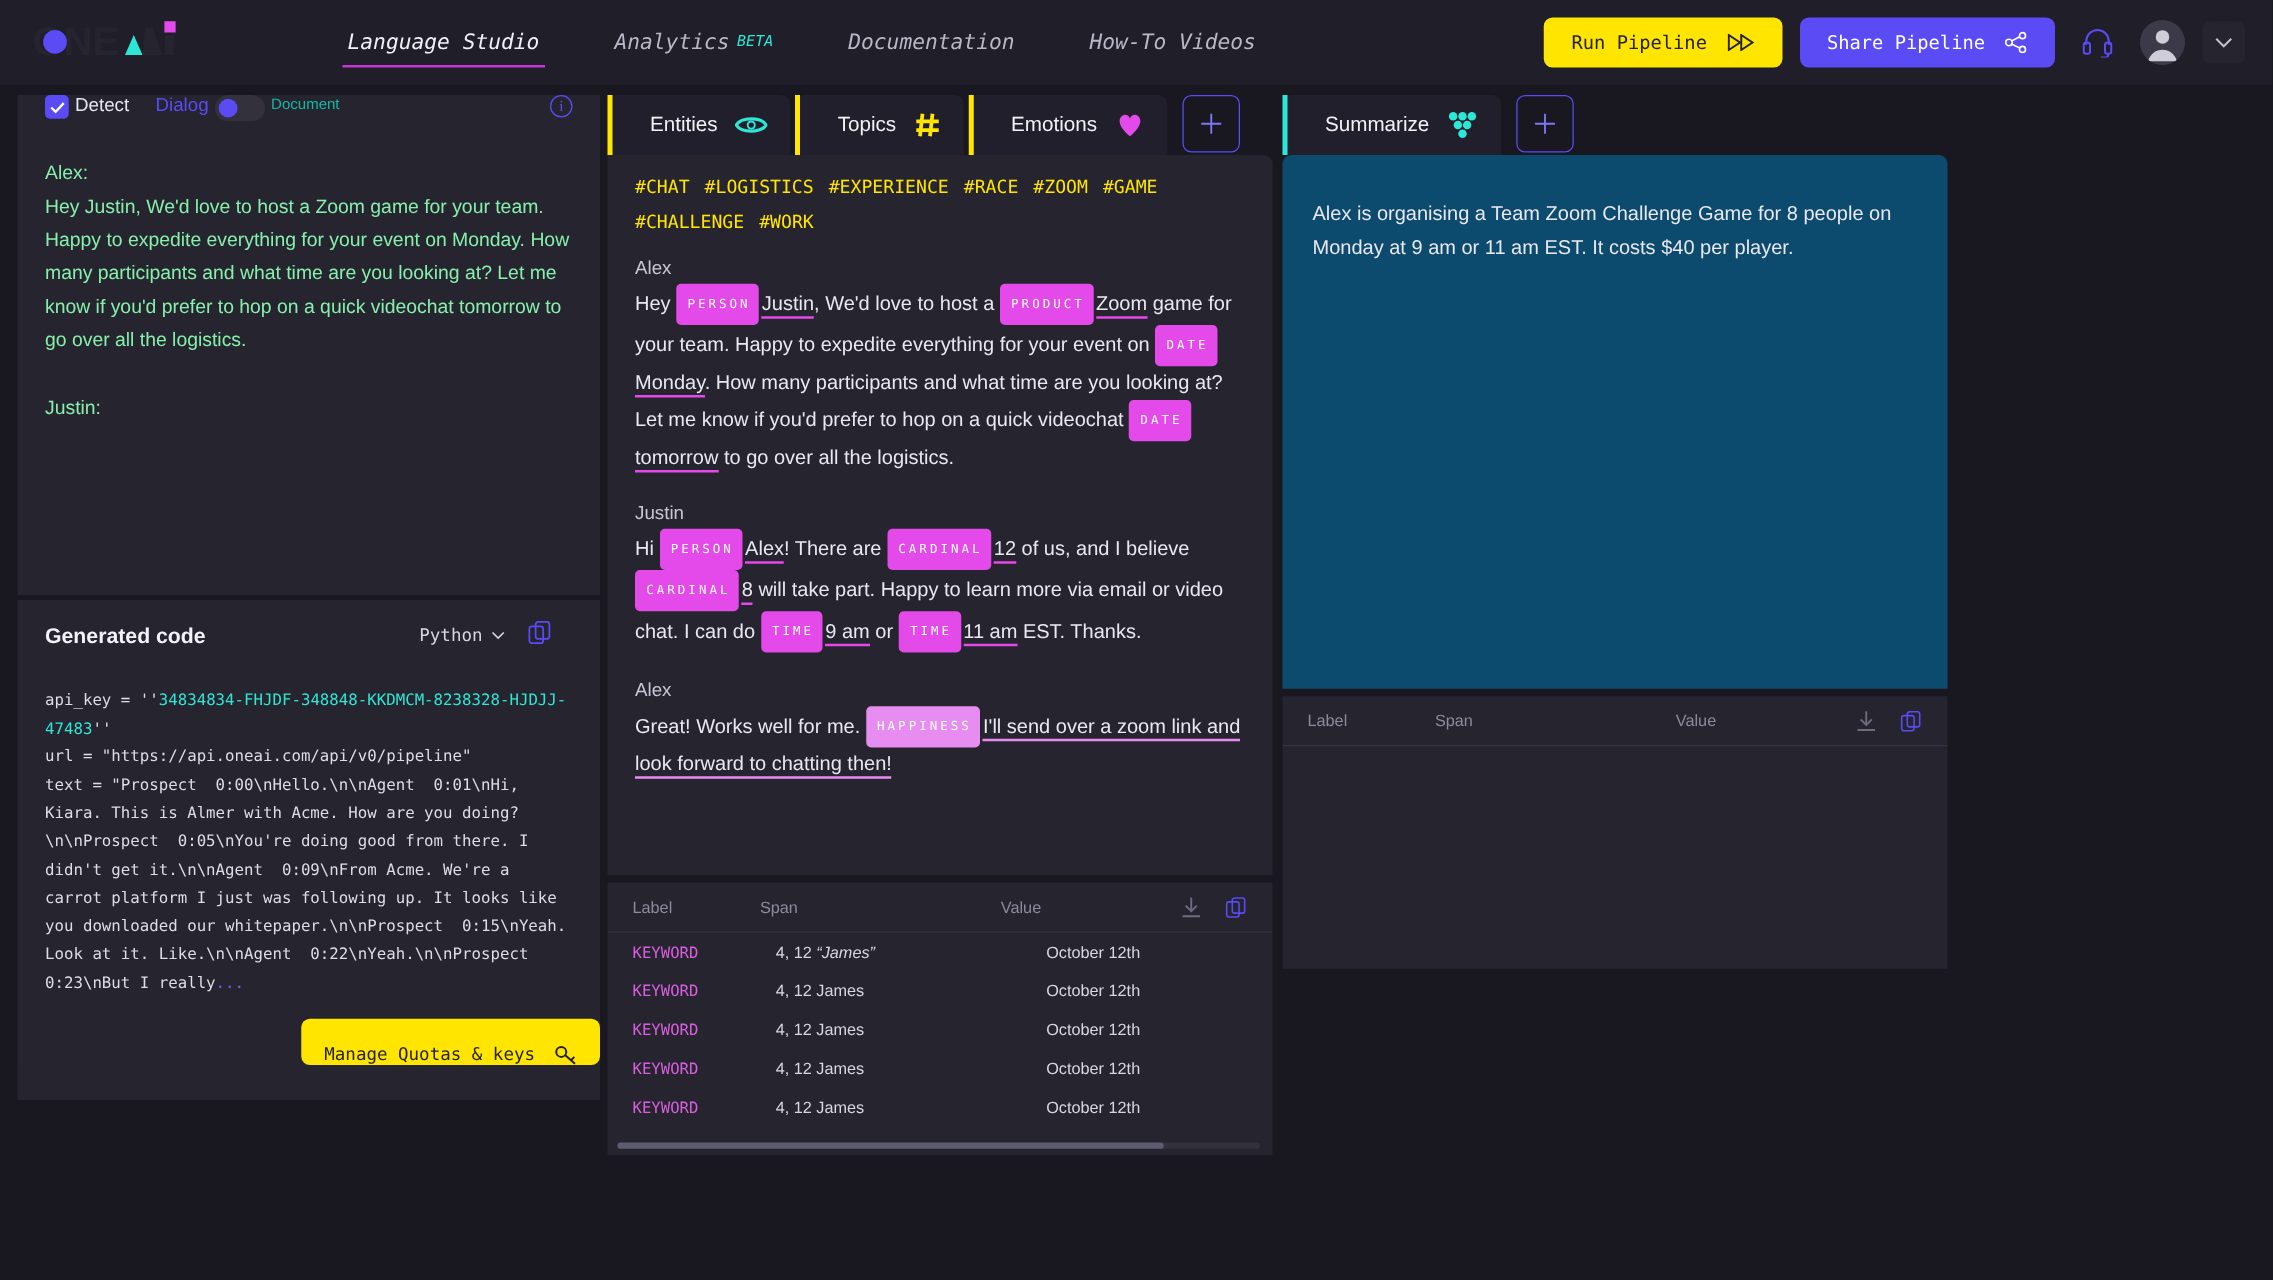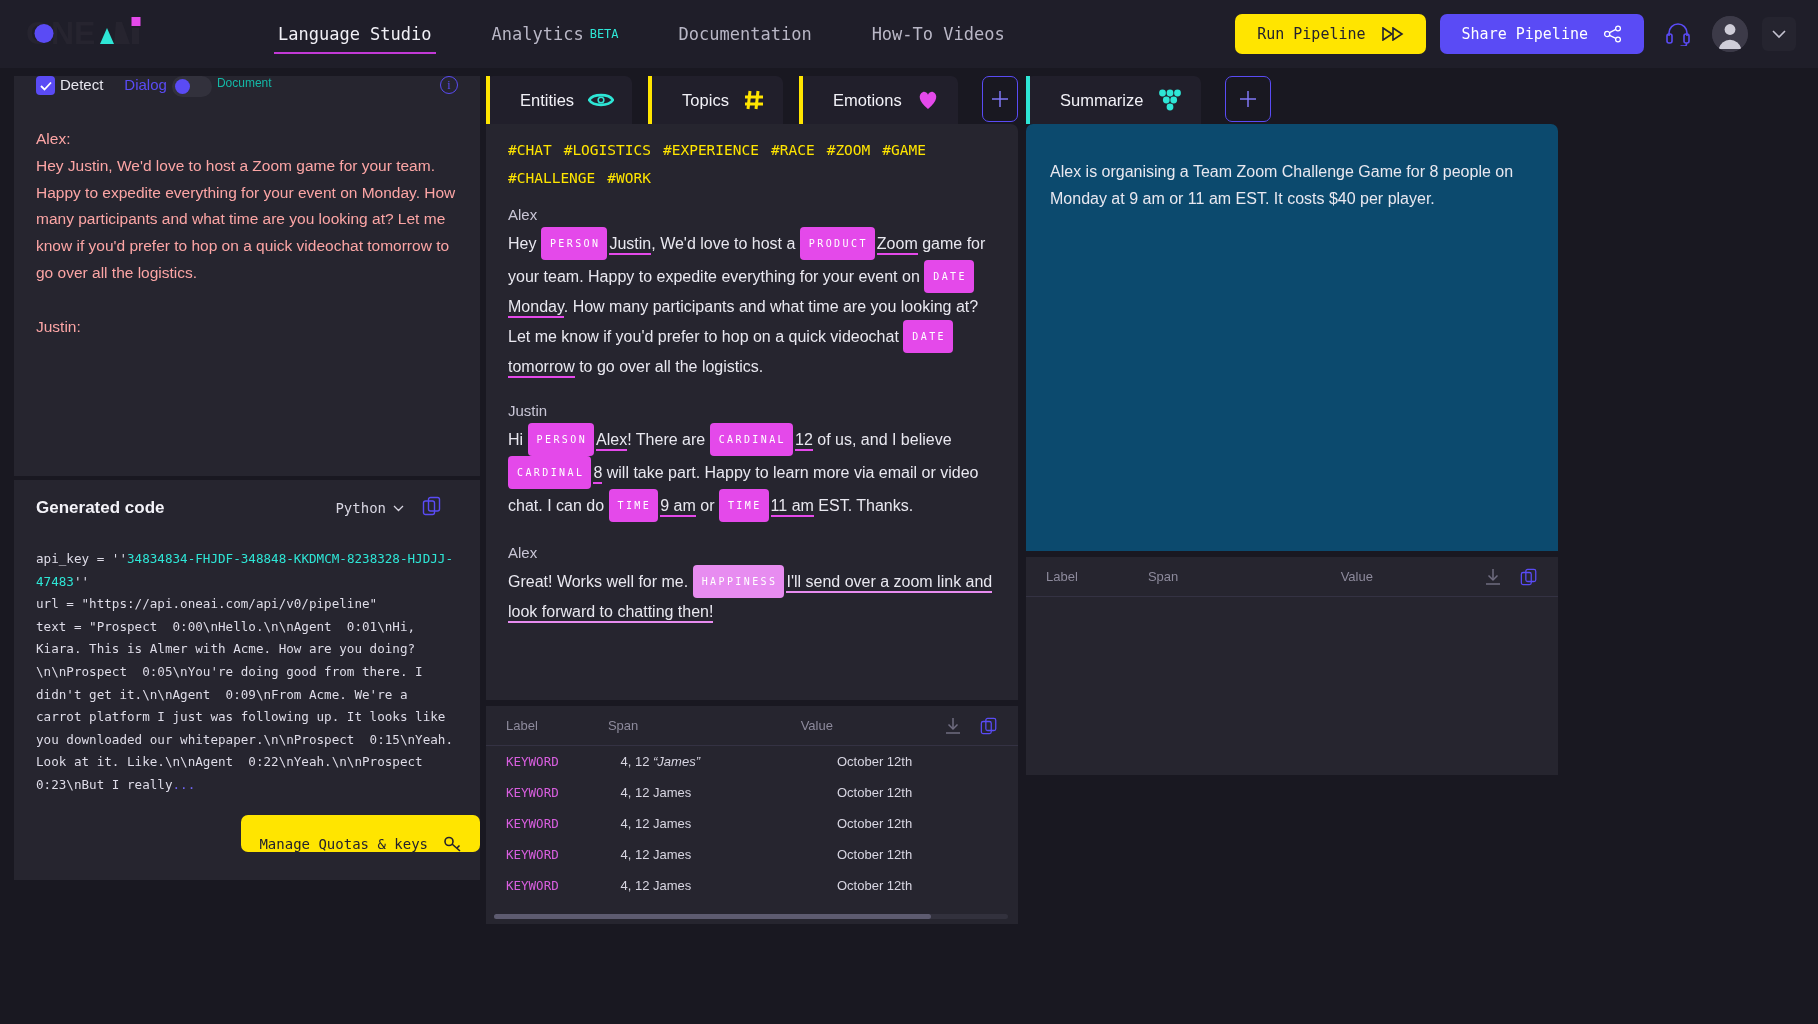--- a/index.html
+++ b/index.html
@@ -13,21 +13,21 @@
 
   
   .topnav {
     position: absolute; left: 0; top: 0; width: 1818px; height: 68px;
     background: #1f1e29;
     display: flex; align-items: center;
   }
   .logo-wrap { display: flex; align-items: center; margin-left: 26px; width: 200px; height: 46px; position: relative; }
   .logo-svg { display:block; }
 
-  .nav-links { display: flex; gap: 0px; margin-left: 22px; }
+  .nav-links { display: flex; gap: 0px; margin-left: 22px; font-style: italic; }
   .nav-link {
     position: relative;
     color: #b9b7c6; font-family: "DejaVu Sans Mono", monospace; font-size: 17px;
     padding: 6px 30px; letter-spacing: 0px; cursor: pointer; white-space: nowrap;
   }
   .nav-link.active { color: #f1f0f6; }
   .nav-link.active::after {
     content: ""; position: absolute; left: 26px; right: 26px; bottom: -4px;
     height: 2px; background: #c239d6;
   }
@@ -85,21 +85,21 @@
     content: ""; position: absolute; left: 3px; top: 3px; width: 15px; height: 15px;
     border-radius: 50%; background: #5a4bf5;
   }
   .info-i {
     margin-left: auto; width: 18px; height: 18px; border-radius: 50%;
     border: 1.5px solid #5a4bf5; color: #5a4bf5; font-size: 12px;
     display: flex; align-items: center; justify-content: center; cursor: pointer;
     font-family: "Liberation Serif", serif;
   }
   .convo { padding: 4px 22px 0 22px; }
-  .convo p { color: #fca5a5; font-size: 15.5px; line-height: 26.8px; }
+  .convo p { color: #86efac; font-size: 15.5px; line-height: 26.8px; }
   .convo .spk { margin-bottom: 0px; }
   .convo .gap { height: 27px; }
 
   
   .code-card {
     background: #26252f; margin-top: 4px; border-radius: 0;
     height: 400px; position: relative; overflow: hidden;
   }
   .code-head { display: flex; align-items: center; padding: 16px 38px 6px 22px; }
   .code-title { font-size: 17px; font-weight: bold; color: #f3f2f8; }
@@ -120,21 +120,21 @@
     font-size: 14px; display: flex; align-items: flex-end; gap: 16px; cursor: pointer;
   }
   .bottom-strip {
     position: absolute; left: 0; right: 0; bottom: 0; height: 26px;
     background: #26252f; color: #9c99ab; font-size: 12px;
     display: flex; align-items: center; padding-left: 22px;
   }
 
   
   .mid-col { position: absolute; left: 486px; top: 76px; width: 532px; height: 800px; }
-  .skill-tabs { display: flex; align-items: flex-start; height: 48px; gap: 16px; }
+  .skill-tabs { display: flex; align-items: flex-start; height: 48px; gap: 4px; }
   .skill-tab {
     height: 48px; background: #211f2b; display: flex; align-items: center;
     padding: 0 18px 0 0; gap: 14px; cursor: pointer; position: relative;
     border-radius: 7px 7px 0 0;
   }
   .skill-tab .bar { width: 4px; height: 48px; background: #ffe500; margin-right: 16px; }
   .skill-tab.cyanbar .bar { background: #2ee6d6; }
   .skill-tab span.lbl { font-size: 16.5px; color: #f2f1f7; }
   .add-tab {
     width: 46px; height: 46px; border: 1.5px solid #5a4bf5; border-radius: 7px;

